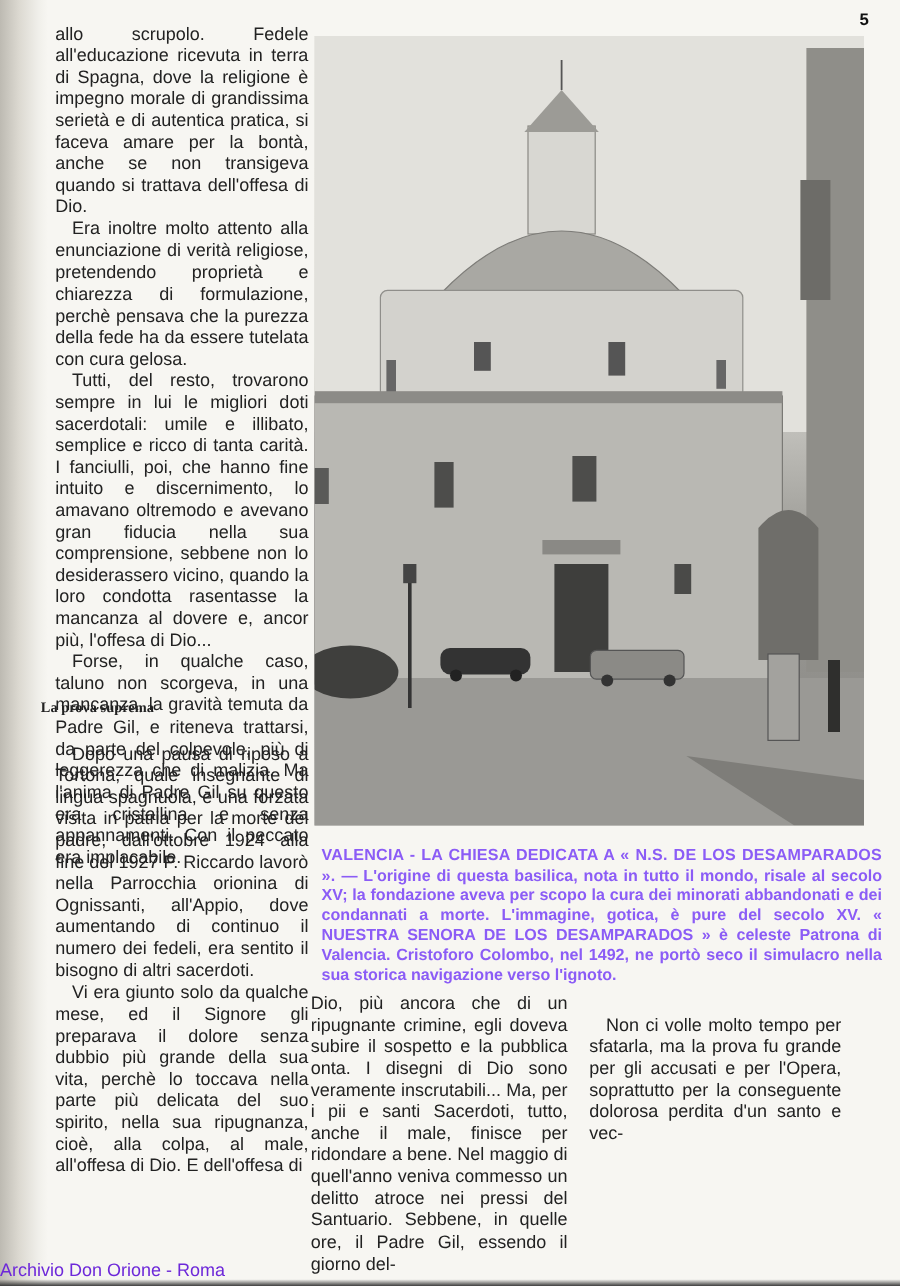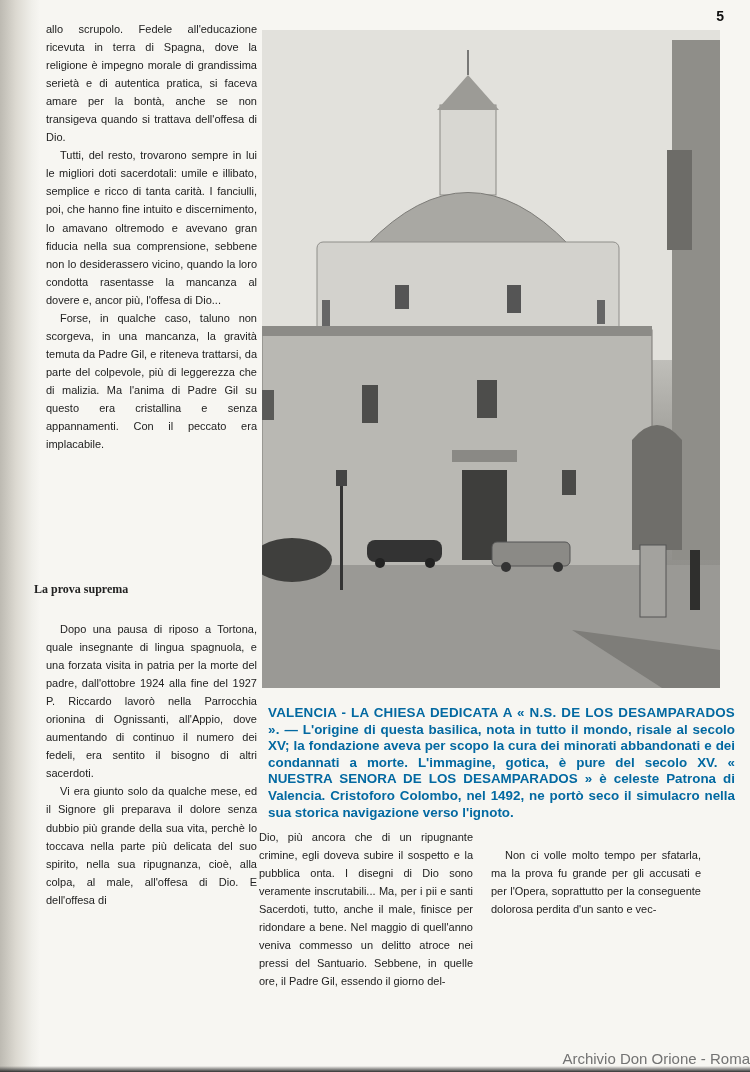--- a/index.html
+++ b/index.html
@@ -15,57 +15,58 @@
     }
     .bottom-shadow {
       position: absolute; left: 0; bottom: 0; width: 750px; height: 6px;
       background: linear-gradient(to bottom, rgba(0,0,0,0), #333);
     }
     .page-number {
       position: absolute; right: 26px; top: 8px;
       font-family: "Liberation Sans", sans-serif; font-weight: bold; font-size: 14px; color: #111;
     }
     .col {
-      position: absolute; font-size: 11px; line-height: 18.05px; text-align: justify;
+      position: absolute; font-size: 15px; line-height: 18.05px; text-align: justify;
       hyphens: manual;
     }
     .col p { margin: 0; }
     .col p.indent { text-indent: 14px; }
     .col-left { left: 46px; top: 20px; width: 211px; }
     .col-left2 { left: 46px; top: 620px; width: 211px; }
     .col-mid { left: 259px; top: 828px; width: 214px; }
     .col-right { left: 491px; top: 846px; width: 210px; }
     .heading {
       position: absolute; left: 34px; top: 582px;
       font-family: "Liberation Serif", serif; font-weight: bold; font-size: 12px; color: #222;
     }
     .photo {
       position: absolute; left: 262px; top: 30px; width: 458px; height: 658px;
       background: linear-gradient(to bottom, #e4e3df 0%, #d9d8d3 40%, #a7a6a1 60%, #8d8c88 85%, #9a9995 100%);
       overflow: hidden;
     }
     .caption {
       position: absolute; left: 268px; top: 705px; width: 467px;
-      font-weight: bold; font-size: 13.4px; line-height: 16.6px; text-align: justify; color: #0369a1;
+      font-weight: bold; font-size: 13.4px; line-height: 16.6px; text-align: justify; color: #8b5cf6;
     }
     .caption .caps { letter-spacing: 0.2px; }
     .footer {
-      position: absolute; left: 0; width: 750px; top: 1050px; text-align: right;
-      font-family: "Liberation Sans", sans-serif; font-size: 15px; color: #737373;
+      position: absolute; left: 0; width: 750px; top: 1050px; text-align: left;
+      font-family: "Liberation Sans", sans-serif; font-size: 15px; color: #6d28d9;
     }
   </style>
 </head>
 <body>
 
 <div class="gutter"></div>
 
 <div class="page-number">5</div>
 
 <div class="col col-left">
   <p>allo scrupolo. Fedele all'educazione ricevuta in terra di Spagna, dove la religione è impegno morale di grandissima serietà e di autentica pratica, si faceva amare per la bontà, anche se non transigeva quando si trattava dell'offesa di Dio.</p>
+  <p class="indent">Era inoltre molto attento alla enunciazione di verità religiose, pretendendo proprietà e chiarezza di formulazione, perchè pensava che la purezza della fede ha da essere tutelata con cura gelosa.</p>
   <p class="indent">Tutti, del resto, trovarono sempre in lui le migliori doti sacerdotali: umile e illibato, semplice e ricco di tanta carità. I fanciulli, poi, che hanno fine intuito e discernimento, lo amavano oltremodo e avevano gran fiducia nella sua comprensione, sebbene non lo desiderassero vicino, quando la loro condotta rasentasse la mancanza al dovere e, ancor più, l'offesa di Dio...</p>
   <p class="indent">Forse, in qualche caso, taluno non scorgeva, in una mancanza, la gravità temuta da Padre Gil, e riteneva trattarsi, da parte del colpevole, più di leggerezza che di malizia. Ma l'anima di Padre Gil su questo era cristallina e senza appannamenti. Con il peccato era implacabile.</p>
 </div>
 
 <div class="heading">La prova suprema</div>
 
 <div class="col col-left2">
   <p class="indent">Dopo una pausa di riposo a Tortona, quale insegnante di lingua spagnuola, e una forzata visita in patria per la morte del padre, dall'ottobre 1924 alla fine del 1927 P. Riccardo lavorò nella Parrocchia orionina di Ognissanti, all'Appio, dove aumentando di continuo il numero dei fedeli, era sentito il bisogno di altri sacerdoti.</p>
   <p class="indent">Vi era giunto solo da qualche mese, ed il Signore gli preparava il dolore senza dubbio più grande della sua vita, perchè lo toccava nella parte più delicata del suo spirito, nella sua ripugnanza, cioè, alla colpa, al male, all'offesa di Dio. E dell'offesa di</p>
 </div>

